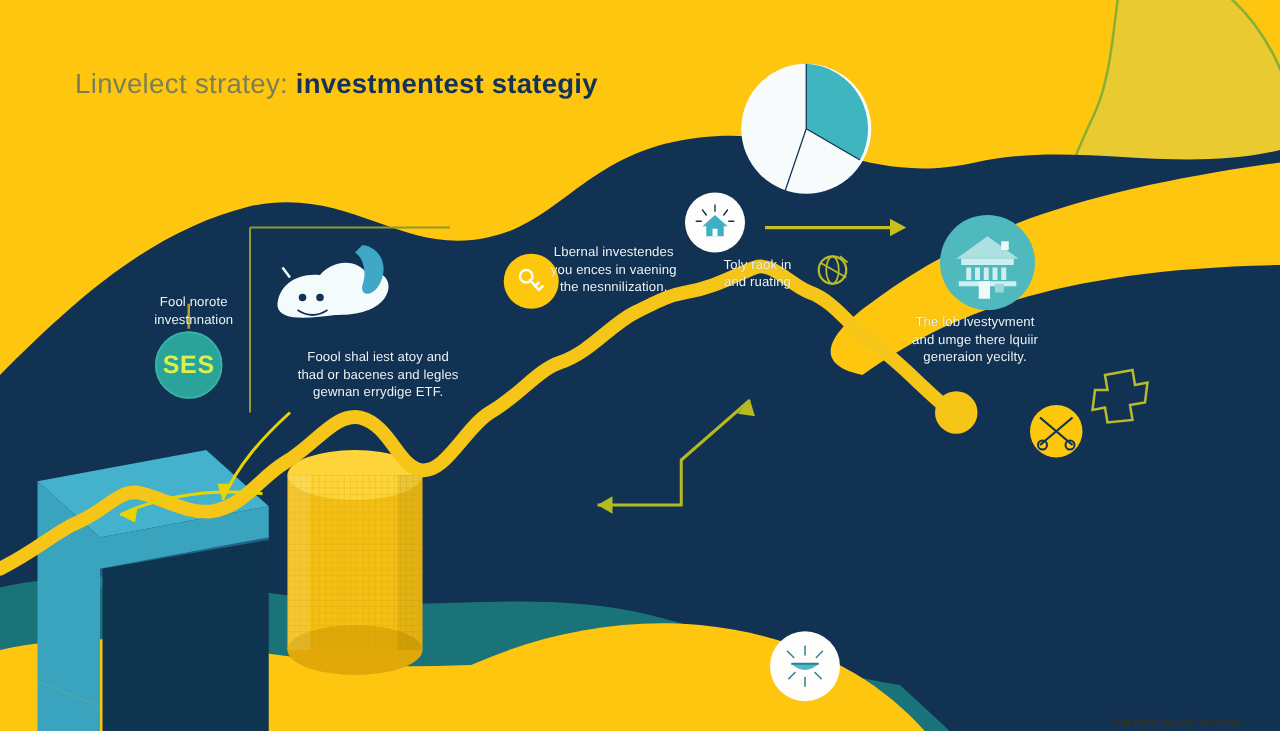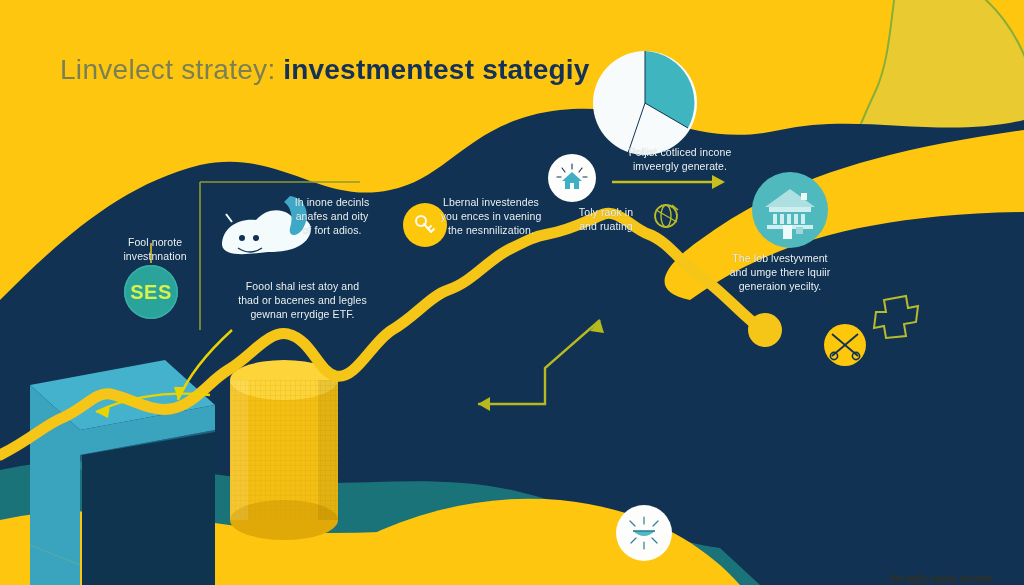--- a/index.html
+++ b/index.html
@@ -6,21 +6,21 @@
   body{font-family:"Liberation Sans",sans-serif;}
   #canvas{
     position:relative;width:1024px;height:585px;overflow:hidden;
     background:#ffc610;
   }
   .layer{position:absolute;inset:0;}
   svg{display:block;}
   .txt{position:absolute;color:#eaf3f7;line-height:1.32;text-align:center;
        letter-spacing:.1px;text-shadow:0 0 1px rgba(0,0,0,.25);}
   .txt.small{font-size:10.5px;}
-  .title{position:absolute;left:60px;top:54px;font-size:28px;white-space:nowrap;}
+  .title{position:absolute;left:60px;top:54px;font-size:22px;white-space:nowrap;}
   .title .t1{color:#7a7f55;font-weight:400;letter-spacing:.3px;}
   .title .t2{color:#143158;font-weight:700;letter-spacing:.2px;}
   .badge{position:absolute;border-radius:50%;display:flex;align-items:center;
          justify-content:center;}
   .ses{width:54px;height:54px;left:124px;top:265px;background:#2aa39a;
        box-shadow:0 0 0 1.5px #39b0a5 inset;}
   .ses span{color:#d9f24a;font-size:20px;font-weight:700;letter-spacing:.5px;}
   .keybadge{width:44px;height:44px;left:403px;top:203px;background:#fdc70c;}
   .whitecirc{background:#fdfdfb;}
   .house-c{width:48px;height:48px;left:548px;top:154px;}
@@ -214,29 +214,27 @@
         <line x1="7" y1="9" x2="12" y2="14"></line>
         <line x1="35" y1="9" x2="30" y2="14"></line>
         <line x1="8" y1="31" x2="13" y2="26"></line>
         <line x1="34" y1="31" x2="29" y2="26"></line>
       </g>
     </svg>
   </div>
 
   <div class="txt small" style="left:100px;top:212px;width:110px;margin-top:24px;">Fool norote<br>investnnation</div>
 
-  <div class="txt small" style="left:272px;top:196px;width:120px;">Ih inone decinls<br>anafes and oity<br>of fort adios.</div>
 
   <div class="txt small" style="left:210px;top:280px;width:185px;">Foool shal iest atoy and<br>thad or bacenes and legles<br>gewnan errydige ETF.</div>
 
   <div class="txt small" style="left:432px;top:196px;width:118px;">Lbernal investendes<br>you ences in  vaening<br>the nesnnilization.</div>
 
   <div class="txt small" style="left:566px;top:206px;width:80px;">Toly raok in<br>and ruating</div>
 
-  <div class="txt small" style="left:608px;top:146px;width:144px;">Poljist cotliced incone<br>imveergly generate.</div>
 
   <div class="txt small" style="left:712px;top:252px;width:136px;">The lob lvestyvment<br>and umge there lquiir<br>generaion yecilty.</div>
 
 
 
   <div class="caption-b">the bplly equity income</div>
 
 </div>
 
 </body></html>

